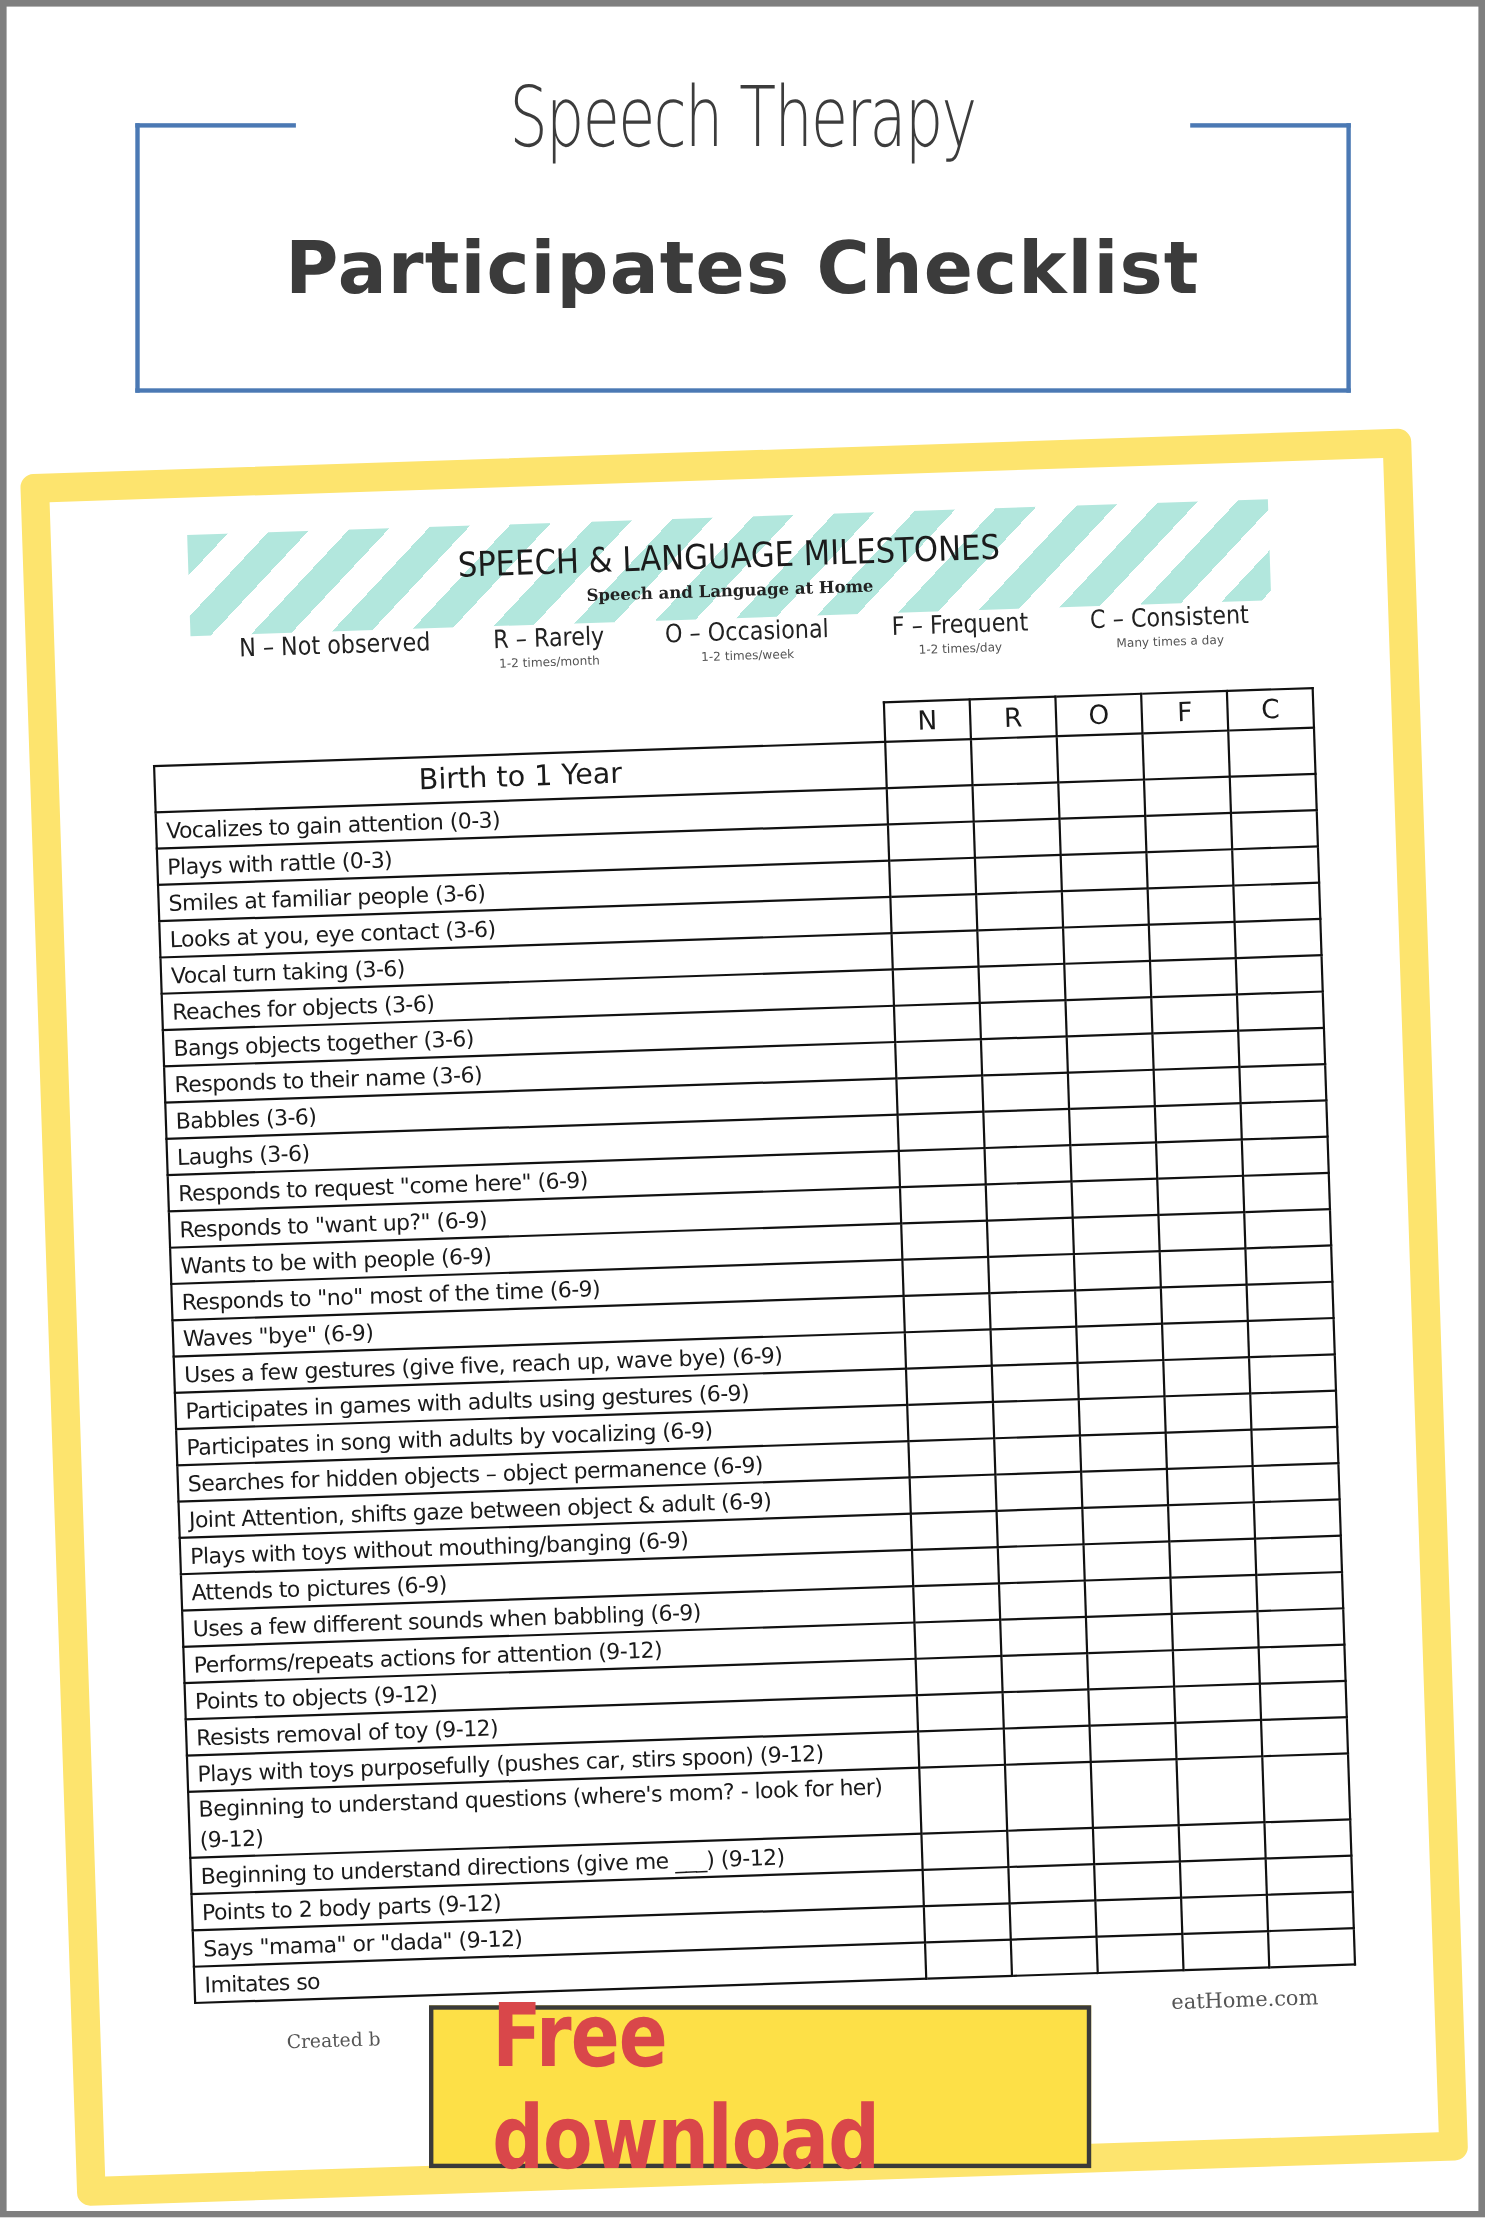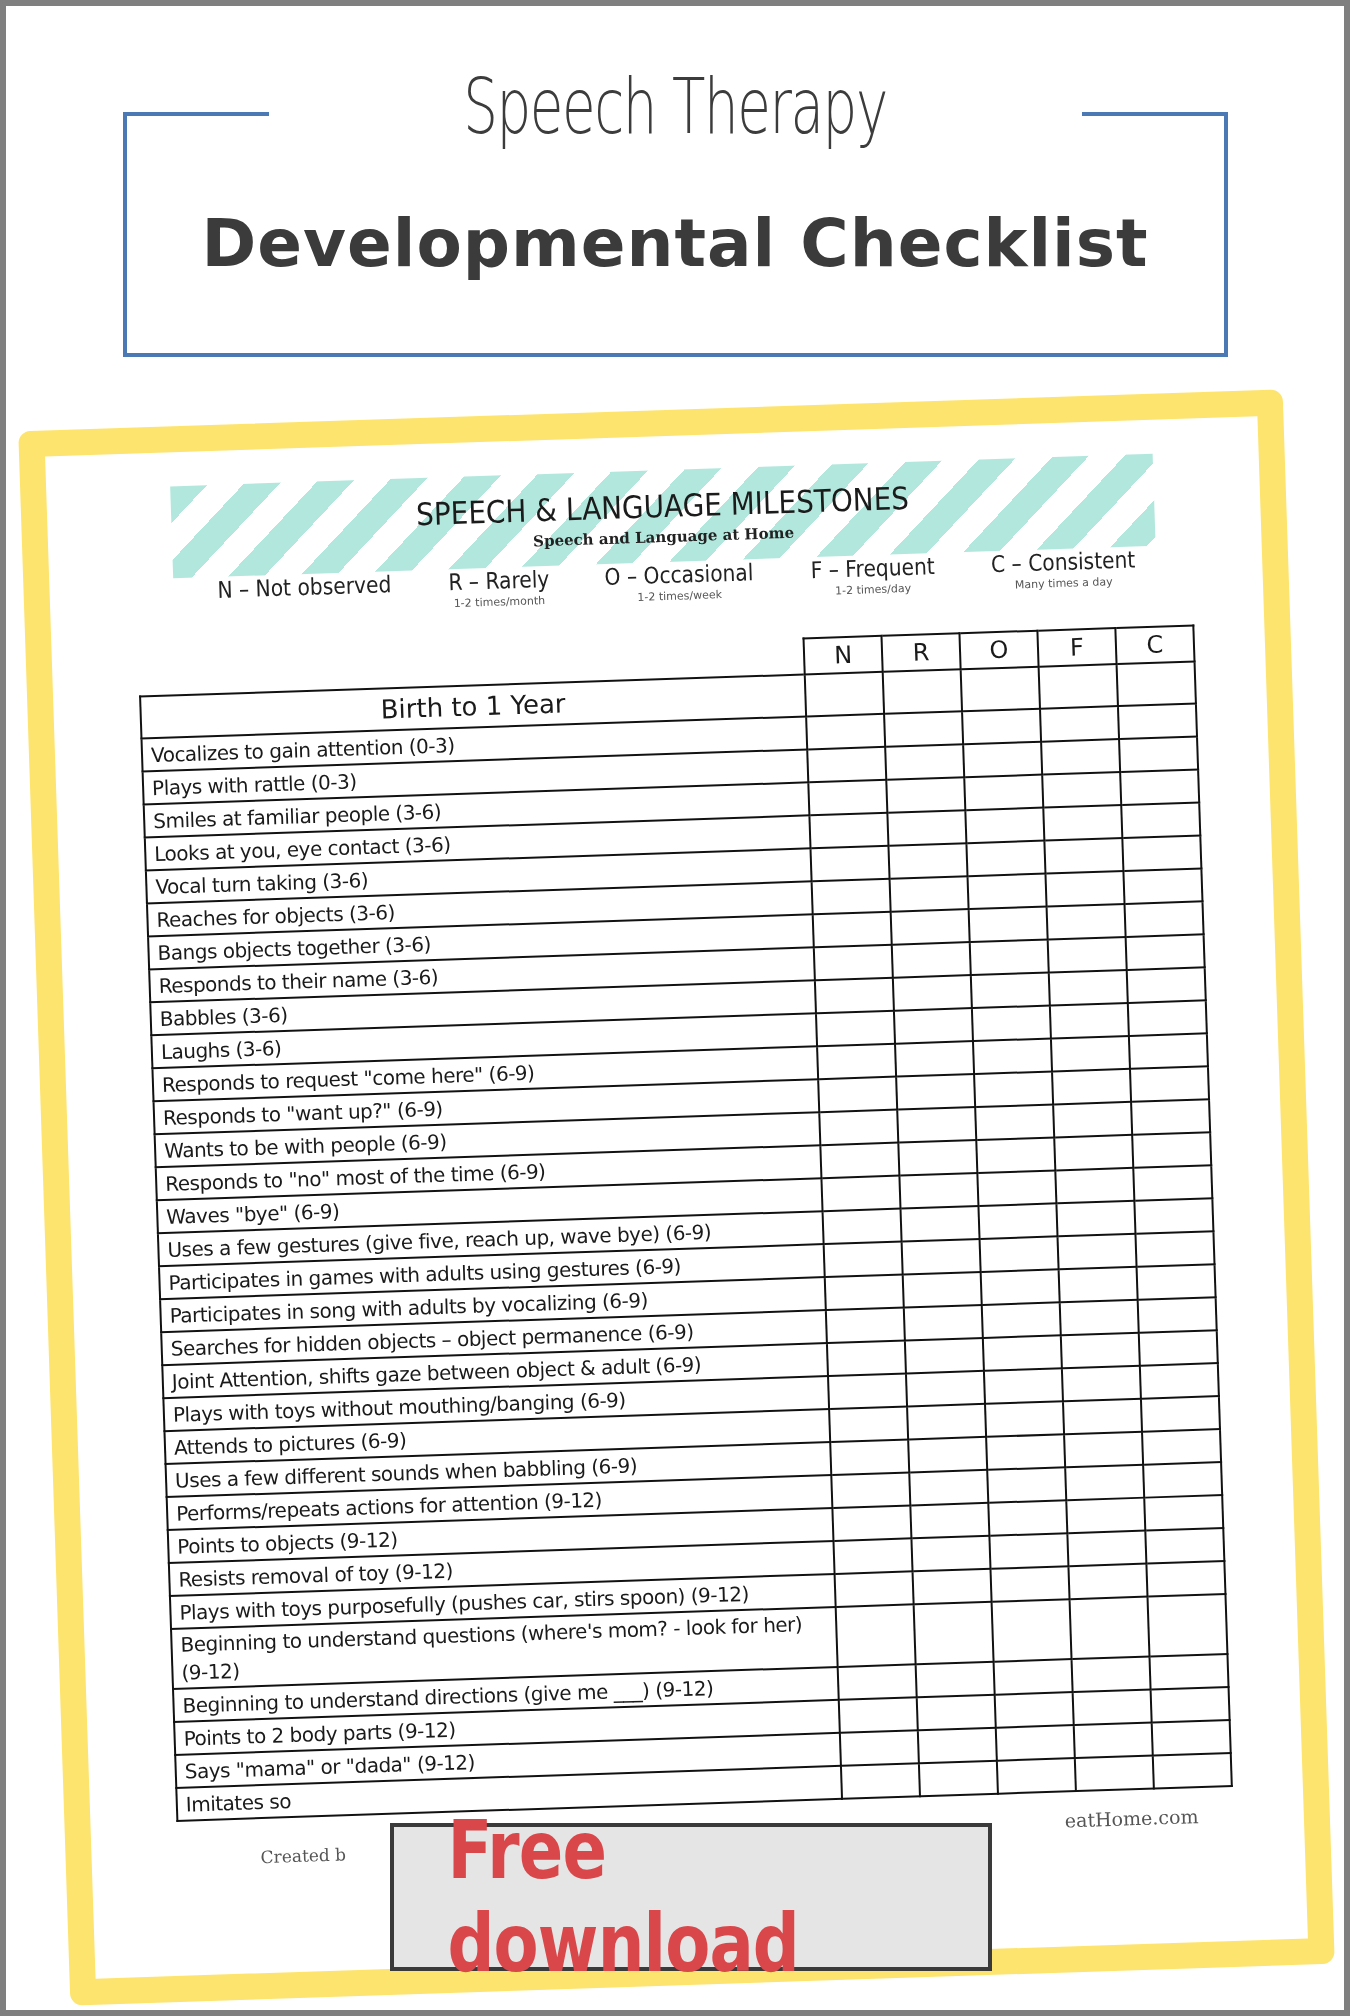--- a/index.html
+++ b/index.html
@@ -84,40 +84,40 @@
     font-size:17px; color:#555;
   }
   .footer-right {
     position:absolute; left:1000px; top:1412px; font-family:"DejaVu Serif", serif;
     font-size:19px; color:#555;
   }
 
   
   .download {
     position:absolute; left:390px; top:1823px; width:602px; height:148px;
-    box-sizing:border-box; border:4px solid #3a3a3a; background:#e5e5e5; z-index:20;
+    box-sizing:border-box; border:4px solid #3a3a3a; background:#fde047; z-index:20;
     display:flex; align-items:center; justify-content:center;
     text-decoration:none;
   }
   .download span {
     font-family:"DejaVu Sans", sans-serif; font-weight:bold; font-size:80px;
     color:#d9474a; letter-spacing:-1px; transform:scaleX(0.82); display:inline-block;
   }
 </style>
 </head>
 <body>
 
 <div class="outer-border"></div>
 
 <div class="blue-frame">
   <div class="top-left"></div>
   <div class="top-right"></div>
 </div>
 <div class="title-script">Speech Therapy</div>
-<div class="title-main">Developmental Checklist</div>
+<div class="title-main">Participates Checklist</div>
 
 <div class="sheet">
   <div class="yellow-frame"></div>
 
   <div class="banner">
     <div class="banner-title">SPEECH &amp; LANGUAGE MILESTONES</div>
     <div class="banner-sub">Speech and Language at Home</div>
   </div>
 
   <div class="legend">

